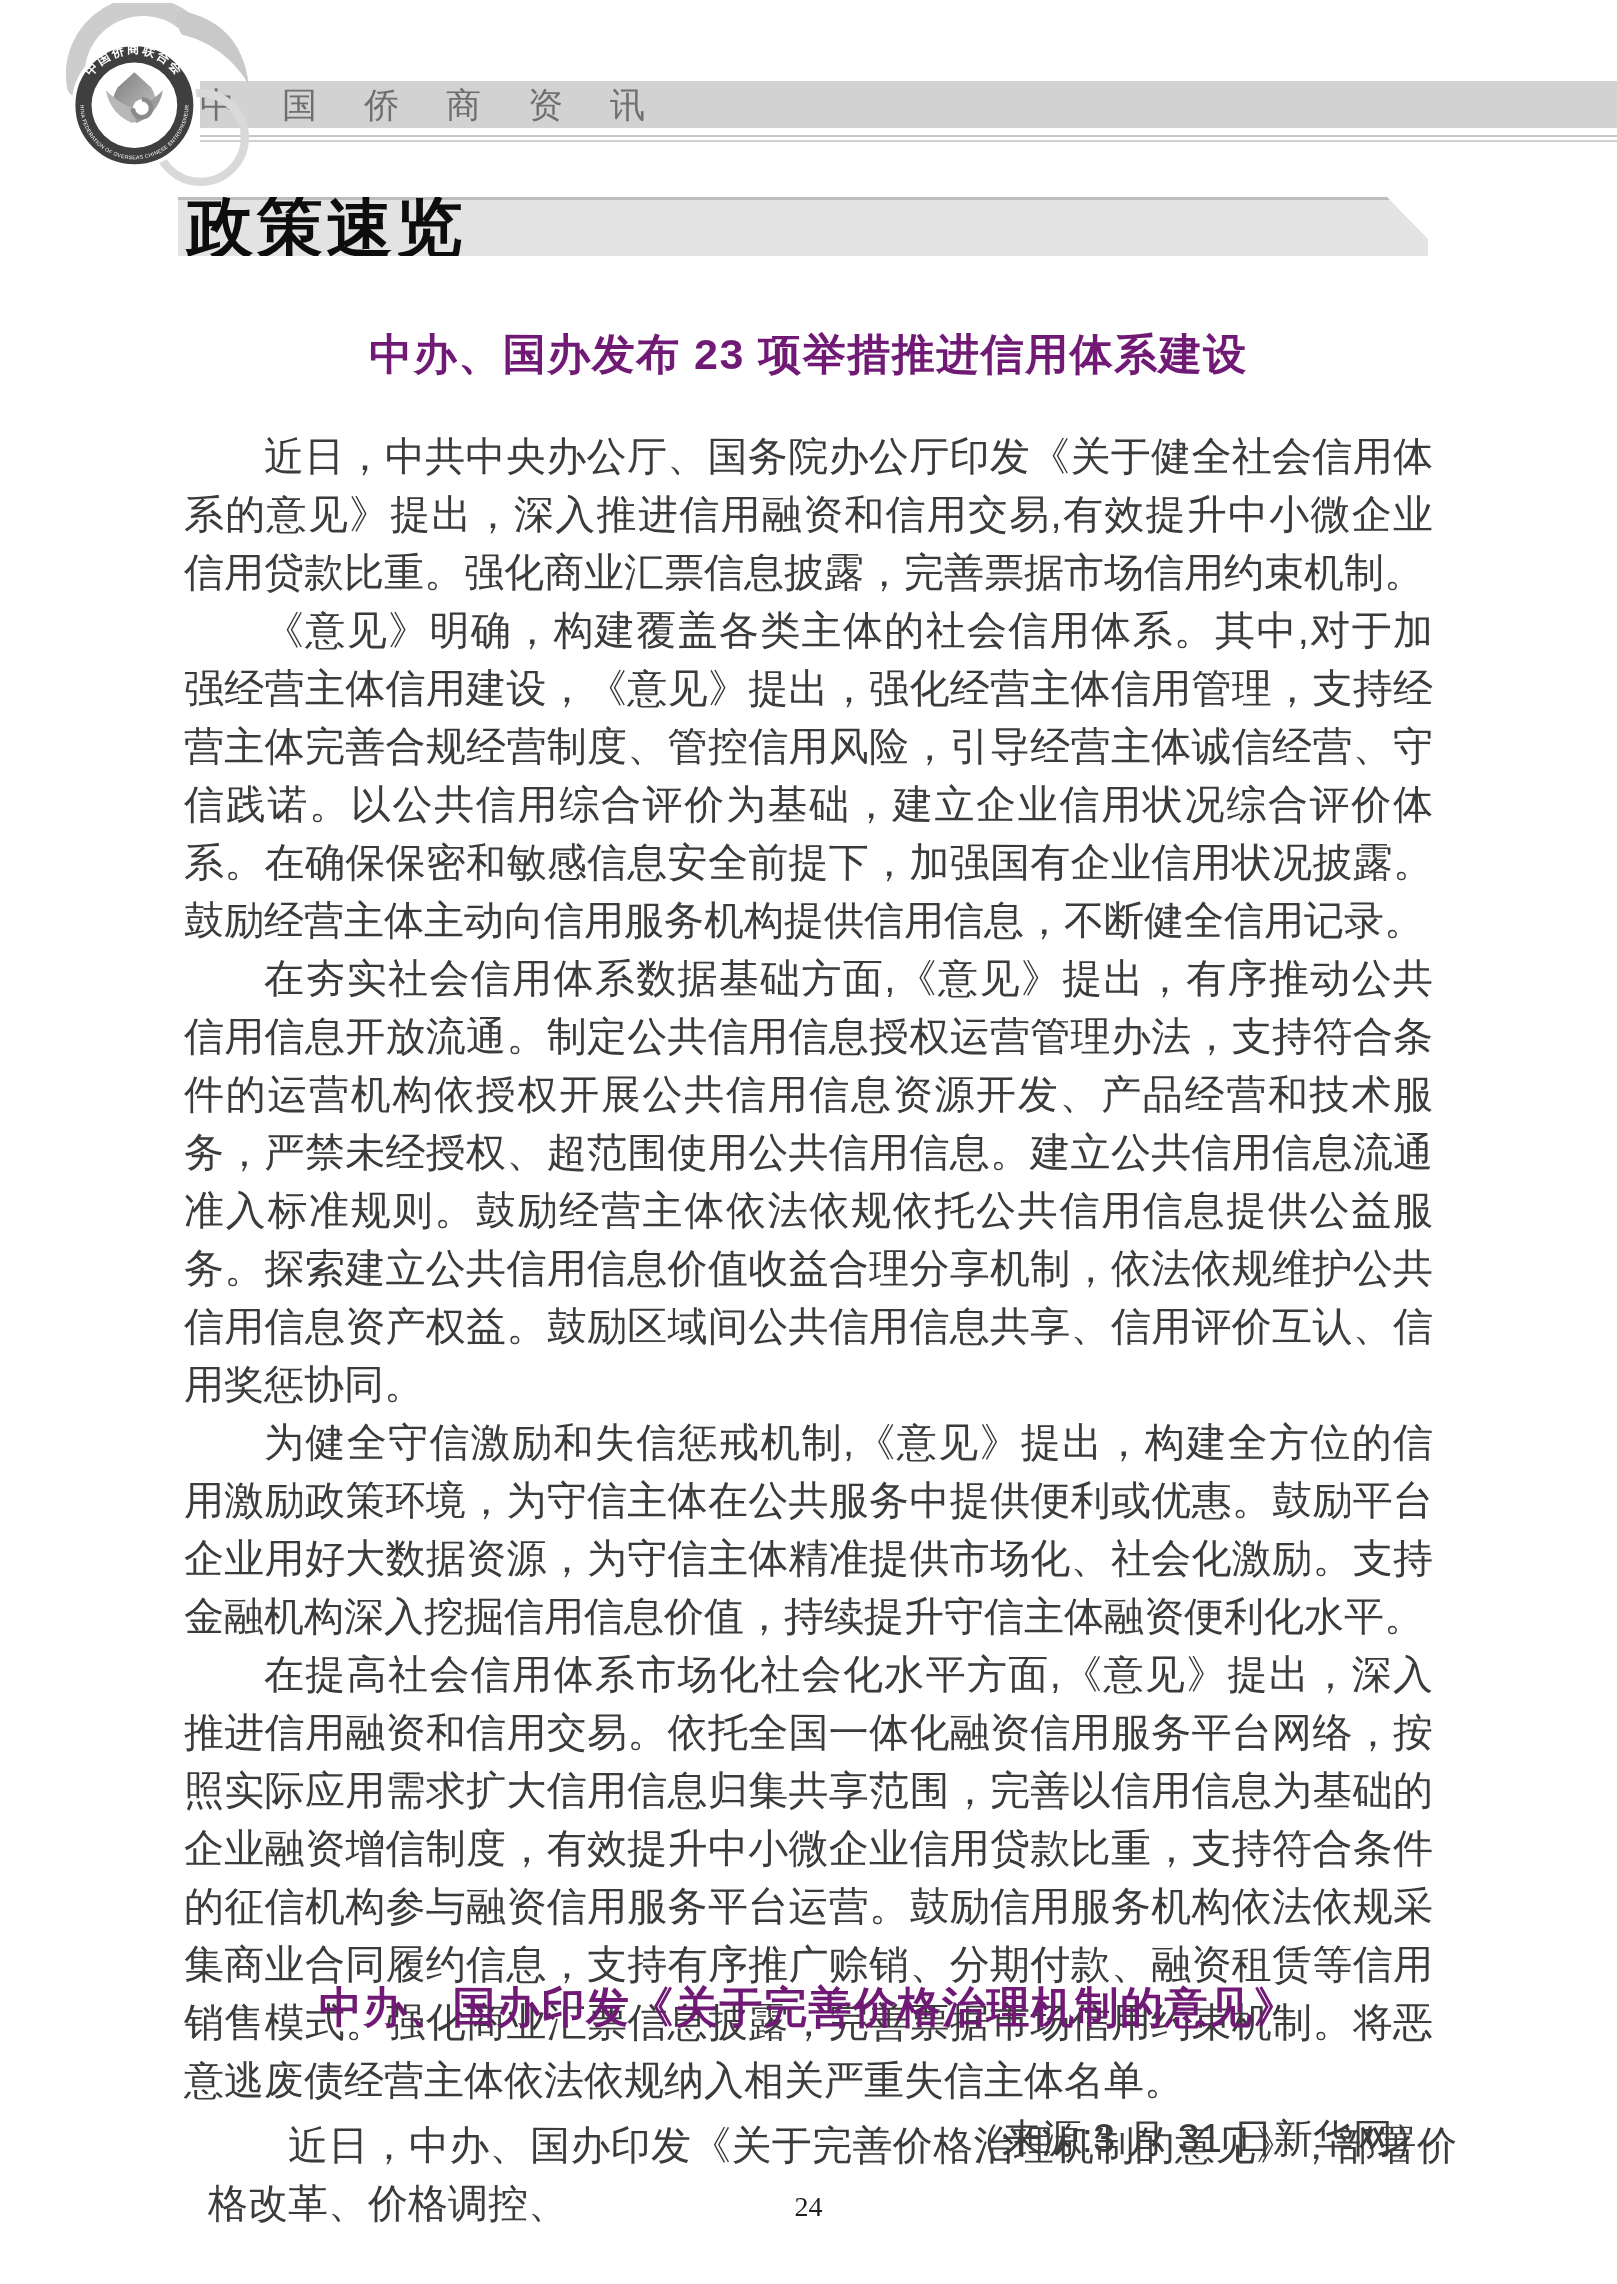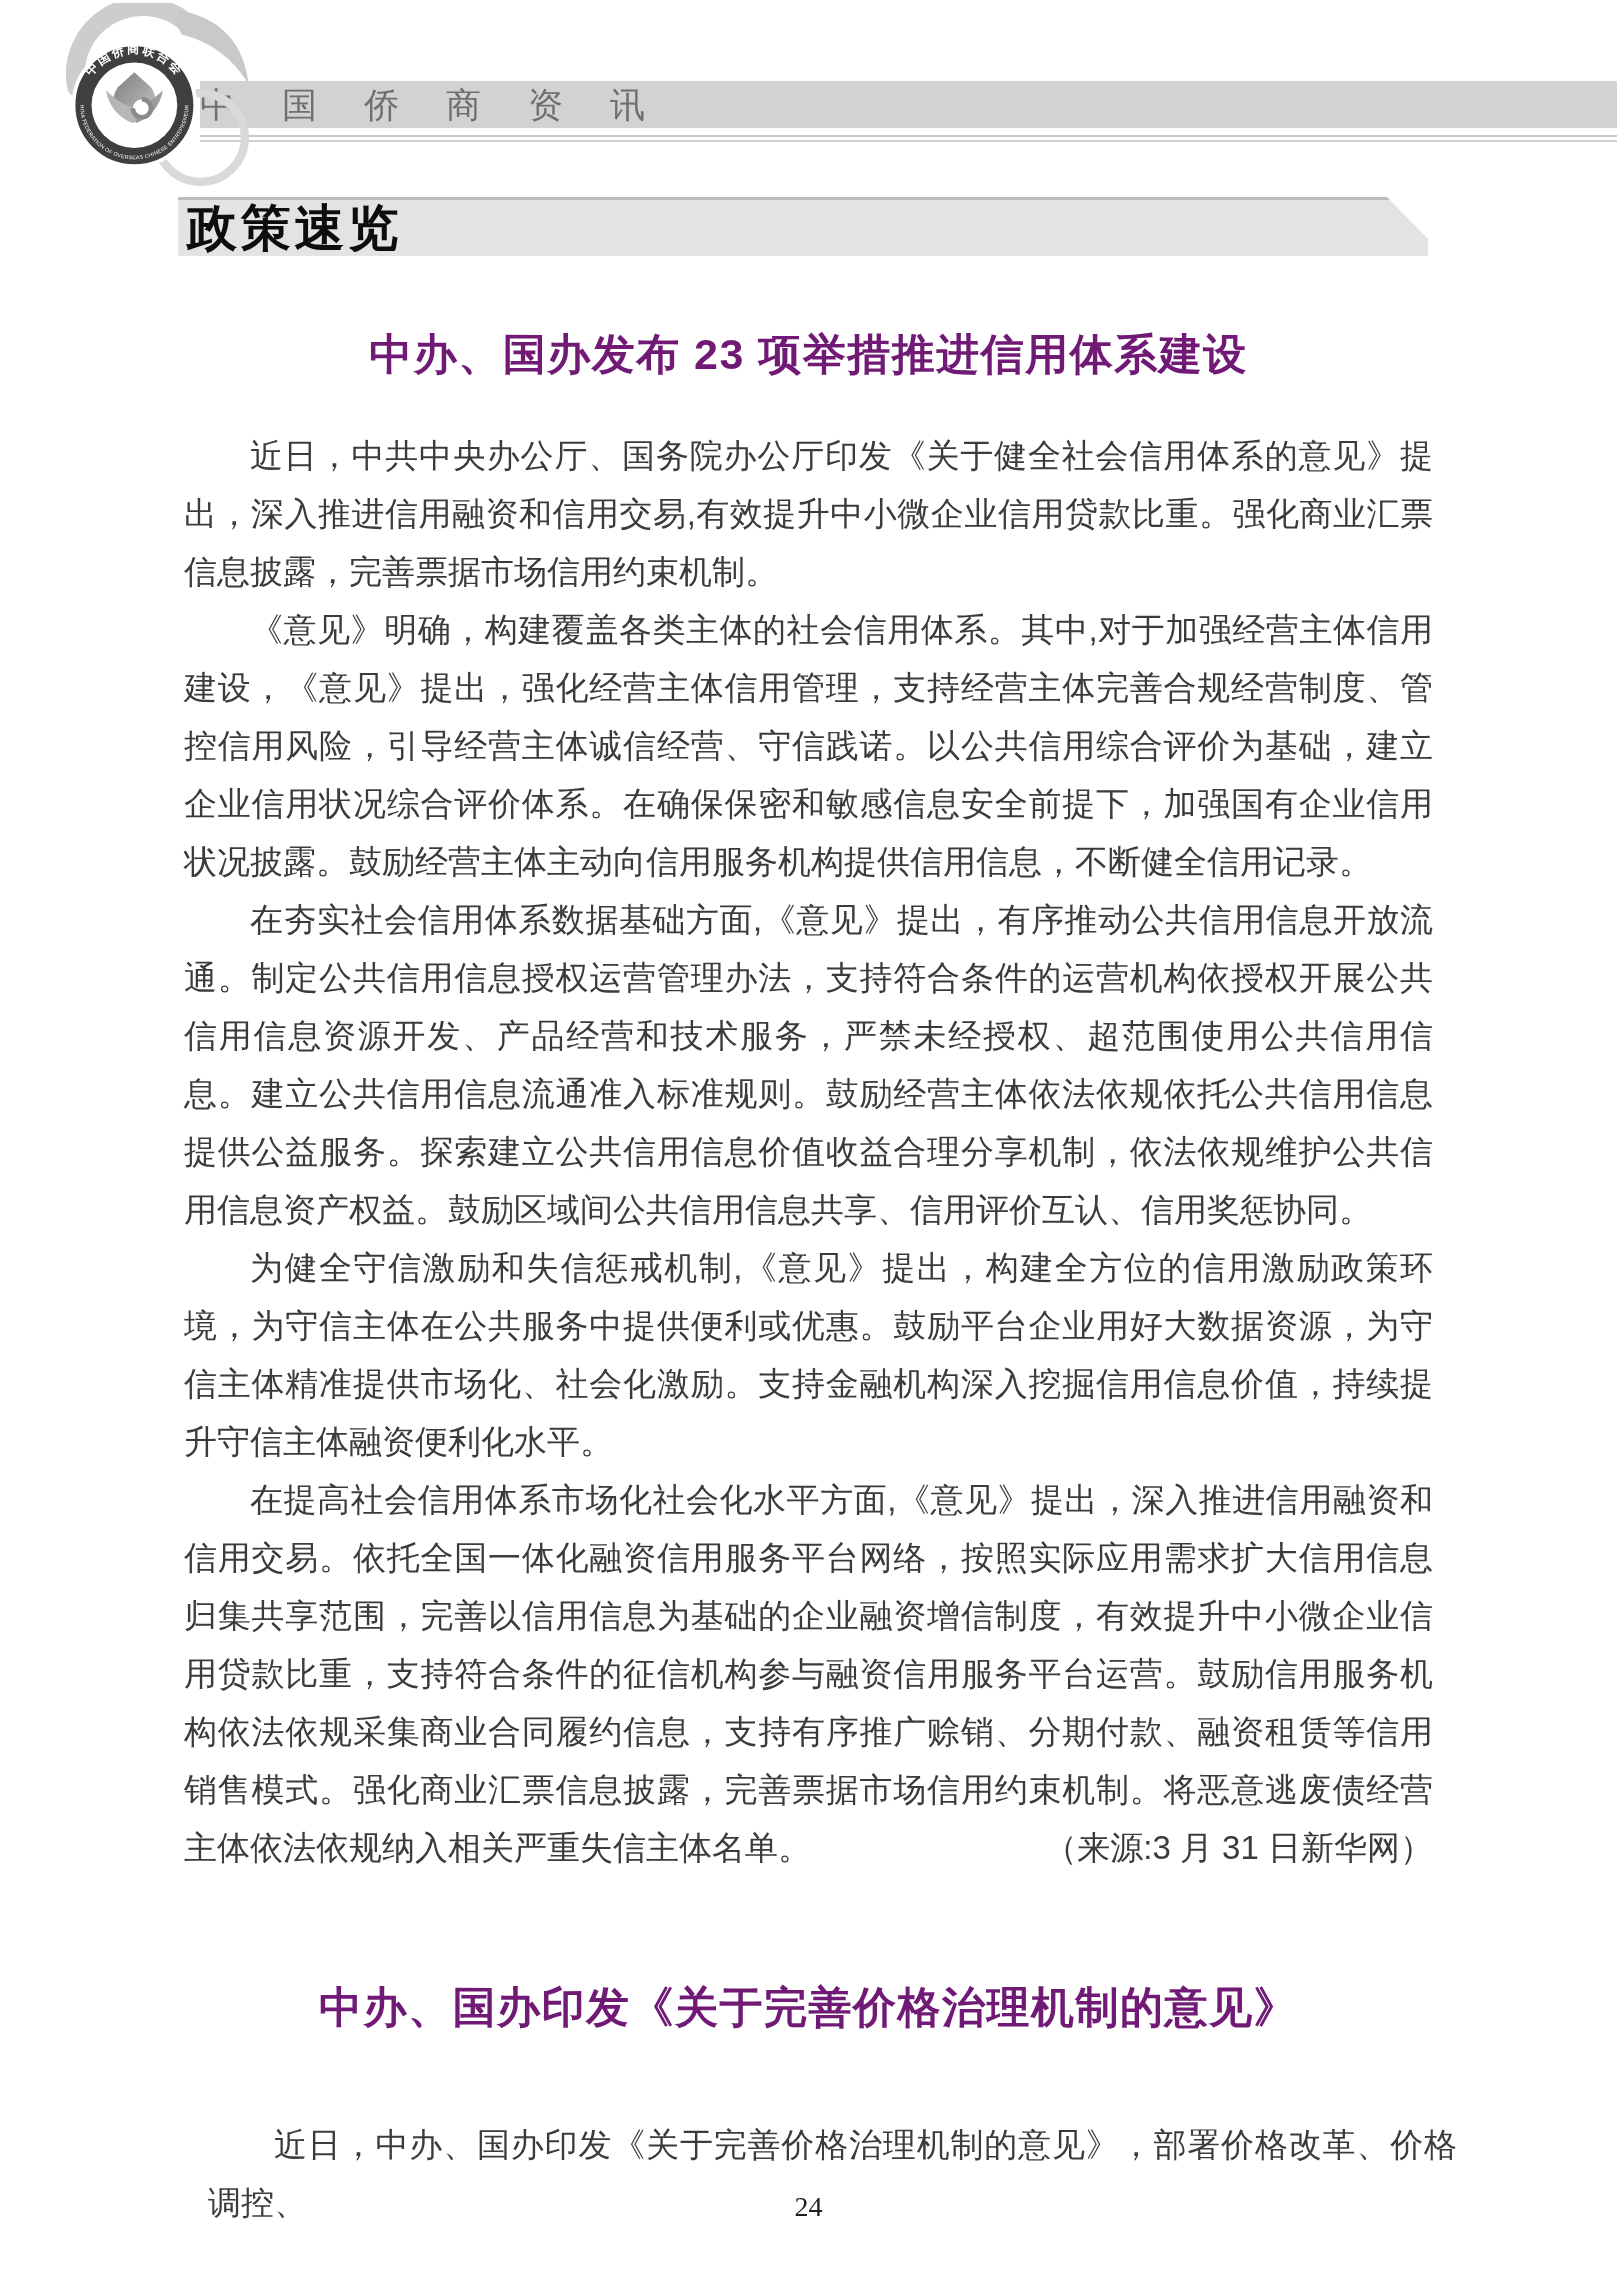--- a/index.html
+++ b/index.html
@@ -23,34 +23,34 @@
   .rule.r2{top:140px; height:2.3px; background:#cfcfcf;}
   
   .section-bar{
     position:absolute; left:178px; top:197px; width:1250px; height:59px;
     background:#e3e3e3; border-top:3.8px solid #bcbcbc; box-sizing:border-box;
     clip-path:polygon(0 0, calc(100% - 41px) 0, 100% 42px, 100% 100%, 0 100%);
     display:flex; align-items:center; z-index:2;
   }
   .section-label{
     font-family:"Liberation Serif", serif; font-weight:bold; color:#0d0d0d;
-    font-size:50px; letter-spacing:3.8px; padding-left:9px; line-height:1;
+    font-size:66px; letter-spacing:3.8px; padding-left:9px; line-height:1;
     white-space:nowrap;
   }
   
   .article-title{
     position:absolute; left:184px; width:1249px; text-align:center;
     font-size:43px; font-weight:700; color:#701a75; letter-spacing:1.5px;
     line-height:1.15; white-space:nowrap;
   }
   .t1{top:330px;}
   .t2{top:1983px;}
   .body-block{
     position:absolute; left:184px; width:1249px;
-    font-size:33px; line-height:58px; color:#3b3b3b;
+    font-size:40px; line-height:58px; color:#3b3b3b;
     text-align:justify; text-justify:inter-ideograph;
   }
   .b1{top:427px;}
   .b2{top:2116px;margin-left:24px;}
   .body-block p{margin:0; text-indent:2em;}
   .source{float:right; text-indent:0; color:#3b3b3b;}
   
   .page-number{
     position:absolute; left:0; top:2191px; width:1617px; text-align:center;
     font-family:"Liberation Serif", serif; font-size:28px; color:#1e1e1e;

